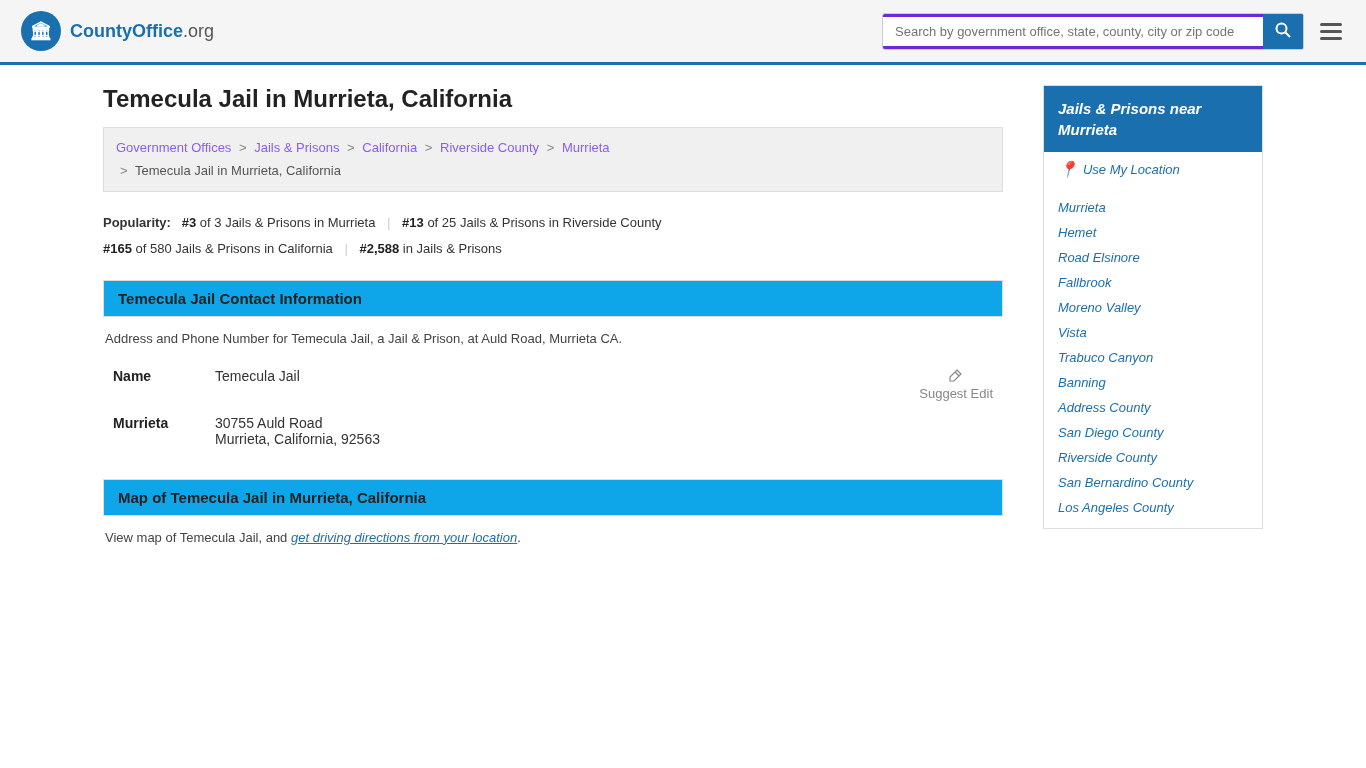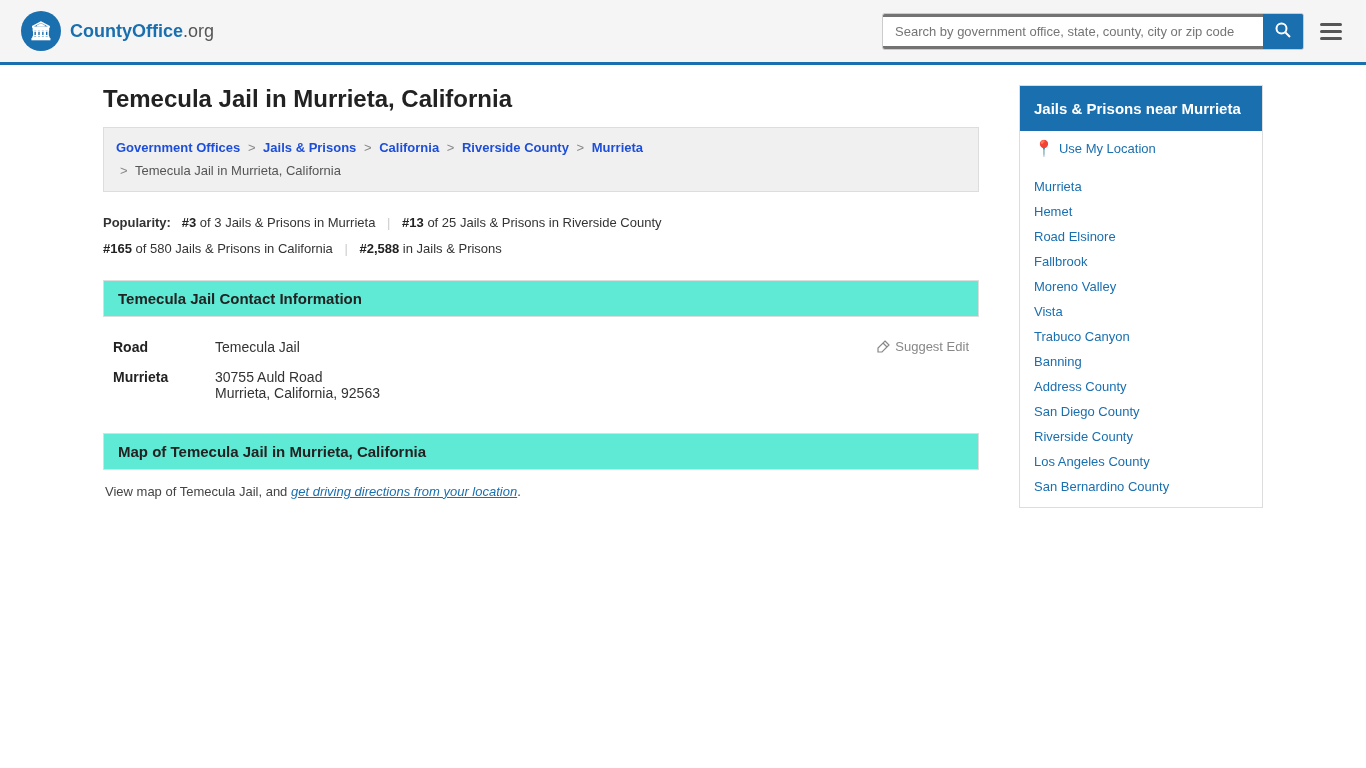--- a/index.html
+++ b/index.html
@@ -25,21 +25,21 @@
     }
     .header-right {
       display: flex;
       align-items: center;
       gap: 12px;
     }
     .search-bar {
       display: flex;
       align-items: center;
       border: 1px solid #ccc;
-      background: #737373;
+      background: #6d28d9;
       border-radius: 3px;
       overflow: hidden;
     }
     .search-bar input {
       width: 380px;
       padding: 7px 12px;
       border: none;
       outline: none;
       font-size: 13px;
       color: #999;
@@ -74,22 +74,23 @@
       max-width: 1200px;
       margin: 0 auto;
       padding: 20px 20px;
       display: flex;
       gap: 40px;
     }
     .content-area {
       flex: 1;
     }
     .sidebar {
-      width: 244px;
+      width: 220px;
       flex-shrink: 0;
+      font-style: italic;
     }
 
     
     .page-title {
       font-size: 24px;
       font-weight: bold;
       color: #222;
       margin-bottom: 14px;
     }
 
@@ -97,44 +98,43 @@
     .breadcrumb {
       background: #f0f0f0;
       border: 1px solid #ddd;
       padding: 8px 12px;
       font-size: 13px;
       color: #555;
       margin-bottom: 18px;
       line-height: 1.8;
     }
     .breadcrumb a {
-      color: #1d4ed8;
+      color: #8b5cf6;
       text-decoration: none;
-      font-weight: bold;
     }
     .breadcrumb .sep { margin: 0 4px; color: #888; }
 
     
     .popularity-bar {
       font-size: 13px;
       margin-bottom: 18px;
       line-height: 2;
     }
     .popularity-bar .label {
       font-weight: bold;
     }
     .popularity-bar .badge {
       font-weight: bold;
       color: #222;
     }
     .pipe { margin: 0 8px; color: #ccc; }
 
     
     .section-header {
-      background: #5eead4;
+      background: #0ea5e9;
       padding: 9px 14px;
       font-size: 15px;
       font-weight: bold;
       color: #222;
       margin-bottom: 14px;
       border: 1px solid #ddd;
     }
 
     
     .info-text {
@@ -163,20 +163,21 @@
       color: #333;
     }
     .suggest-edit {
       float: right;
       color: #888;
       font-size: 13px;
       text-decoration: none;
       display: flex;
       align-items: center;
       gap: 4px;
+      flex-direction: column;
     }
     .phone-link {
       color: #1a6faf;
       text-decoration: underline;
     }
 
     
     .sidebar-box {
       border: 1px solid #ddd;
     }
@@ -278,24 +279,25 @@
       <span>of 25 Jails &amp; Prisons in Riverside County</span>
       <br>
       <span class="badge">#165</span>
       <span>of 580 Jails &amp; Prisons in California</span>
       <span class="pipe">|</span>
       <span class="badge">#2,588</span>
       <span>in Jails &amp; Prisons</span>
     </div>
 
     <div class="section-header">Temecula Jail Contact Information</div>
+    <p class="info-text">Address and Phone Number for Temecula Jail, a Jail &amp; Prison, at Auld Road, Murrieta CA.</p>
     <table class="contact-table">
       <tbody>
           <tr>
-        <td class="field-label">Road</td>
+        <td class="field-label">Name</td>
         <td class="field-value">
           <span>Temecula Jail</span>
           <a href="#" class="suggest-edit">
             <svg width="14" height="14" viewBox="0 0 14 14" fill="none">
               <path d="M8 2L12 6L5 13H1V9L8 2Z" stroke="#888" stroke-width="1.2" fill="none"></path>
               <line x1="6" y1="4" x2="10" y2="8" stroke="#888" stroke-width="1.2"></line>
             </svg>
             <span>Suggest Edit</span>
           </a>
         </td>
@@ -329,18 +331,18 @@
         <li><a href="#">Hemet</a></li>
         <li><a href="#">Road Elsinore</a></li>
         <li><a href="#">Fallbrook</a></li>
         <li><a href="#">Moreno Valley</a></li>
         <li><a href="#">Vista</a></li>
         <li><a href="#">Trabuco Canyon</a></li>
         <li><a href="#">Banning</a></li>
         <li><a href="#">Address County</a></li>
         <li><a href="#">San Diego County</a></li>
         <li><a href="#">Riverside County</a></li>
+        <li><a href="#">San Bernardino County</a></li>
         <li><a href="#">Los Angeles County</a></li>
-        <li><a href="#">San Bernardino County</a></li>
       </ul>
     </div>
   </aside>
 </div>
 
 </body></html>

